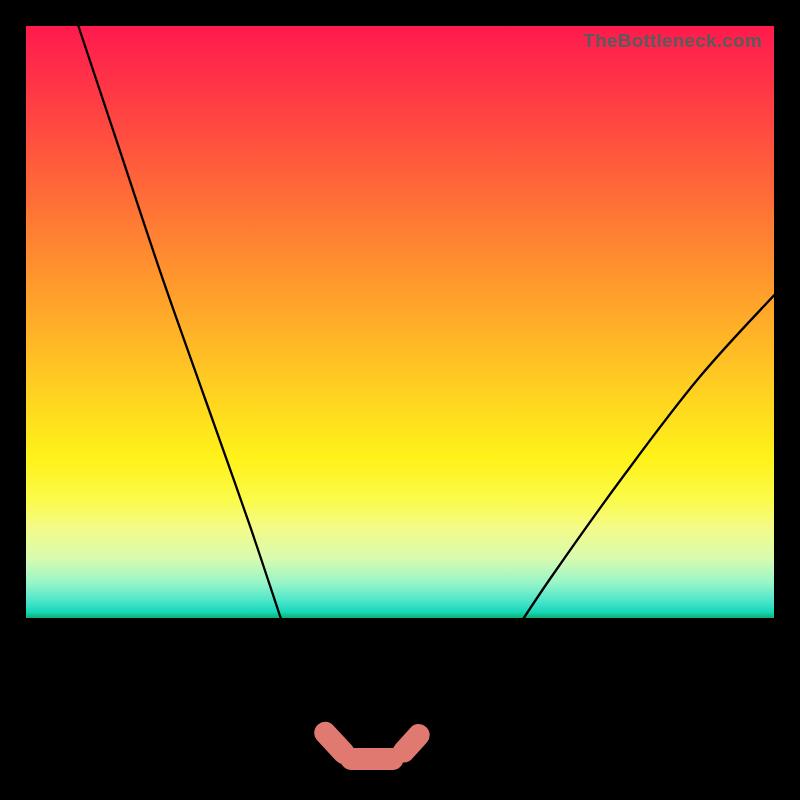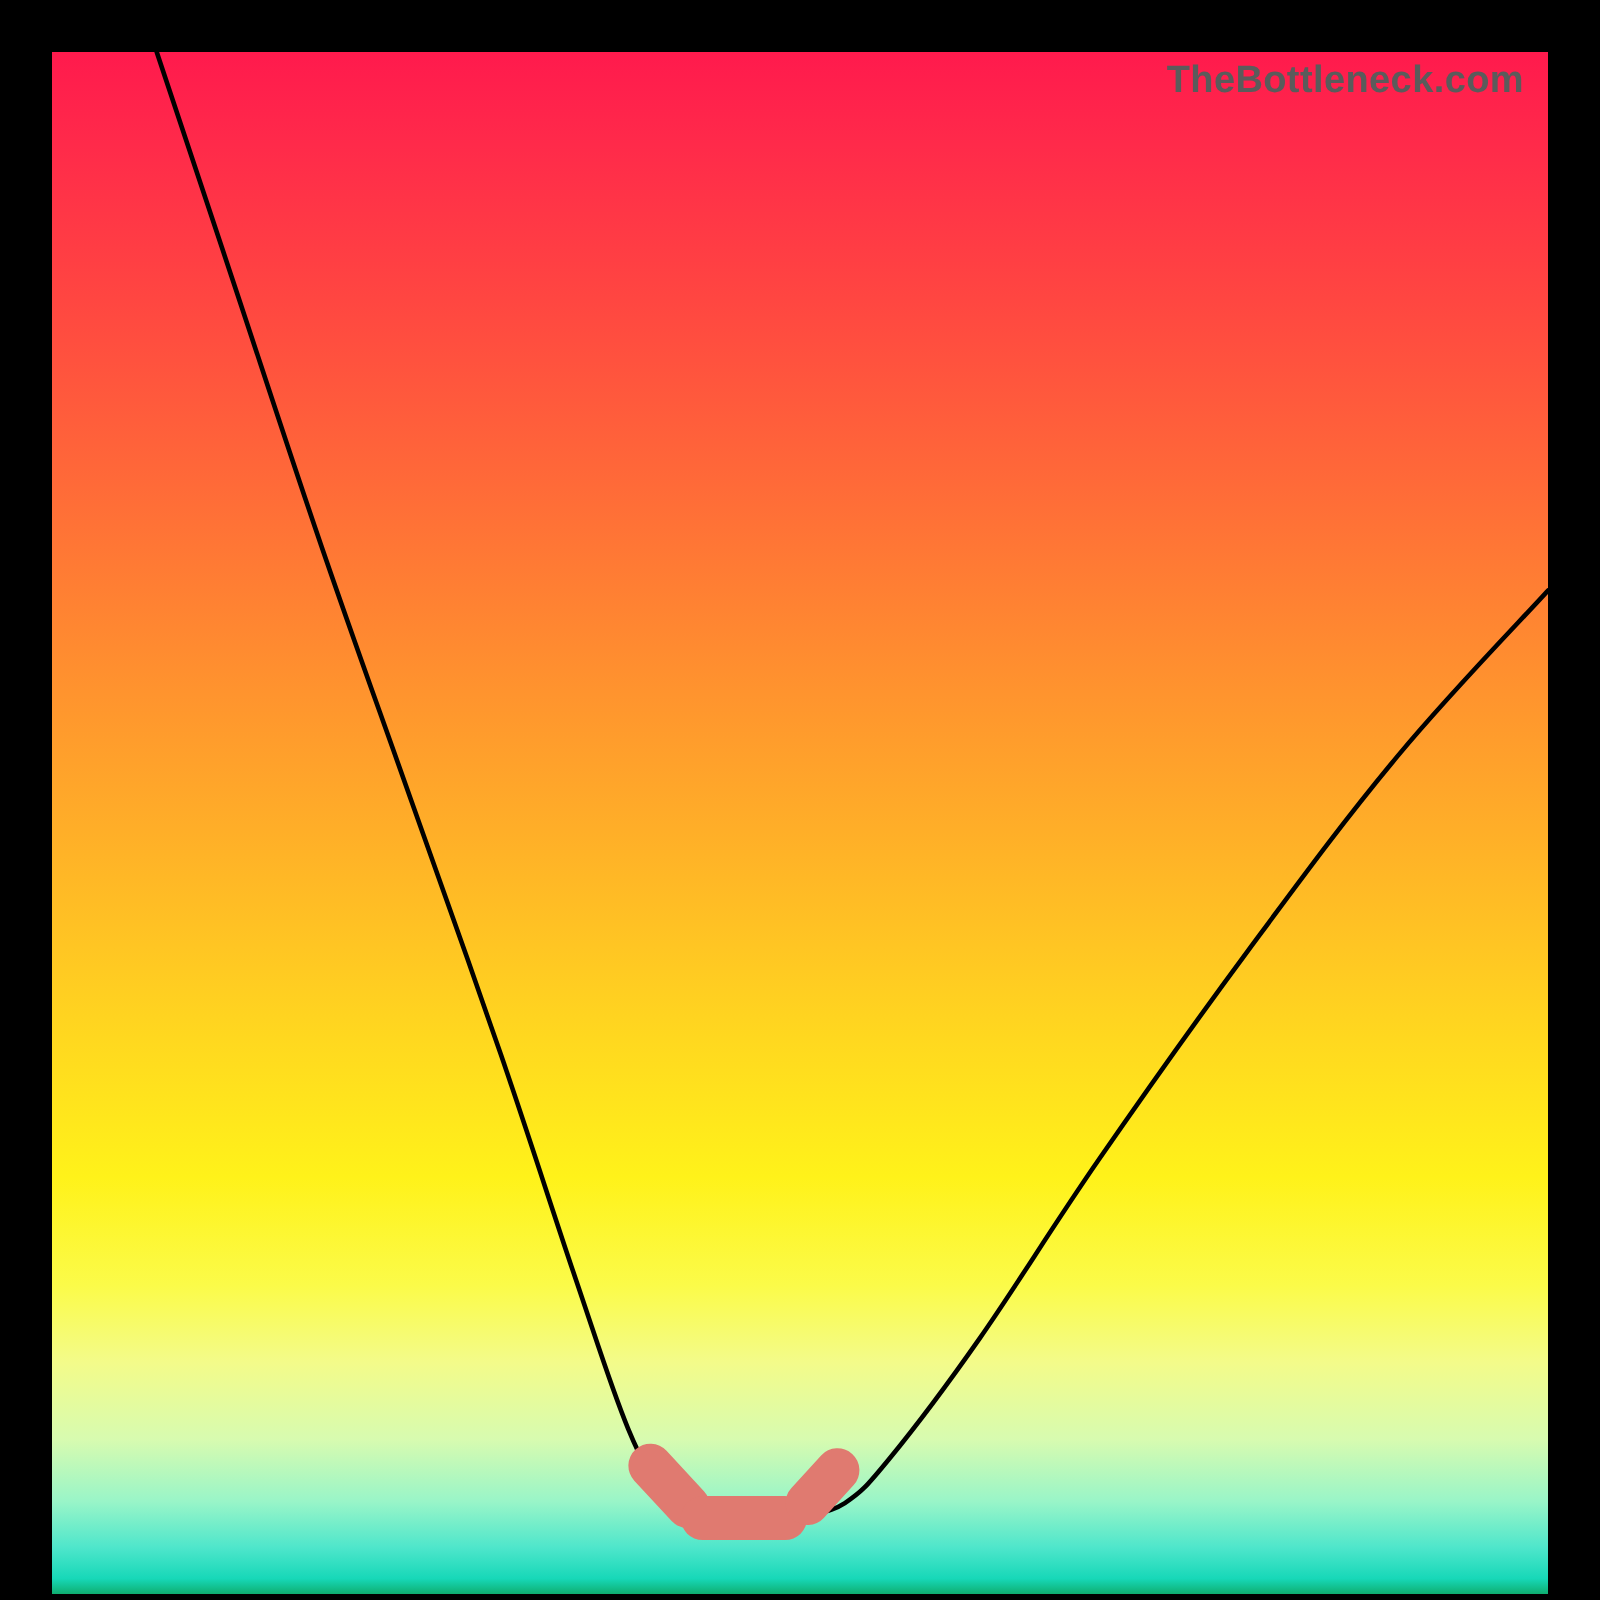--- a/index.html
+++ b/index.html
@@ -9,21 +9,21 @@
     height: 800px;
     background: #000;
     overflow: hidden;
     font-family: Arial, Helvetica, sans-serif;
   }
   .frame {
     position: absolute;
     left: 26px;
     top: 26px;
     width: 748px;
-    height: 771px;
+    height: 592px;
     background: linear-gradient(to bottom,
       #ff1a4d 0%,
       #ff2a4a 6%,
       #ff4641 16%,
       #ff6a38 28%,
       #ff8f2f 40%,
       #ffb327 52%,
       #ffd81f 64%,
       #fff21a 73%,
       #fbfb49 80%,

